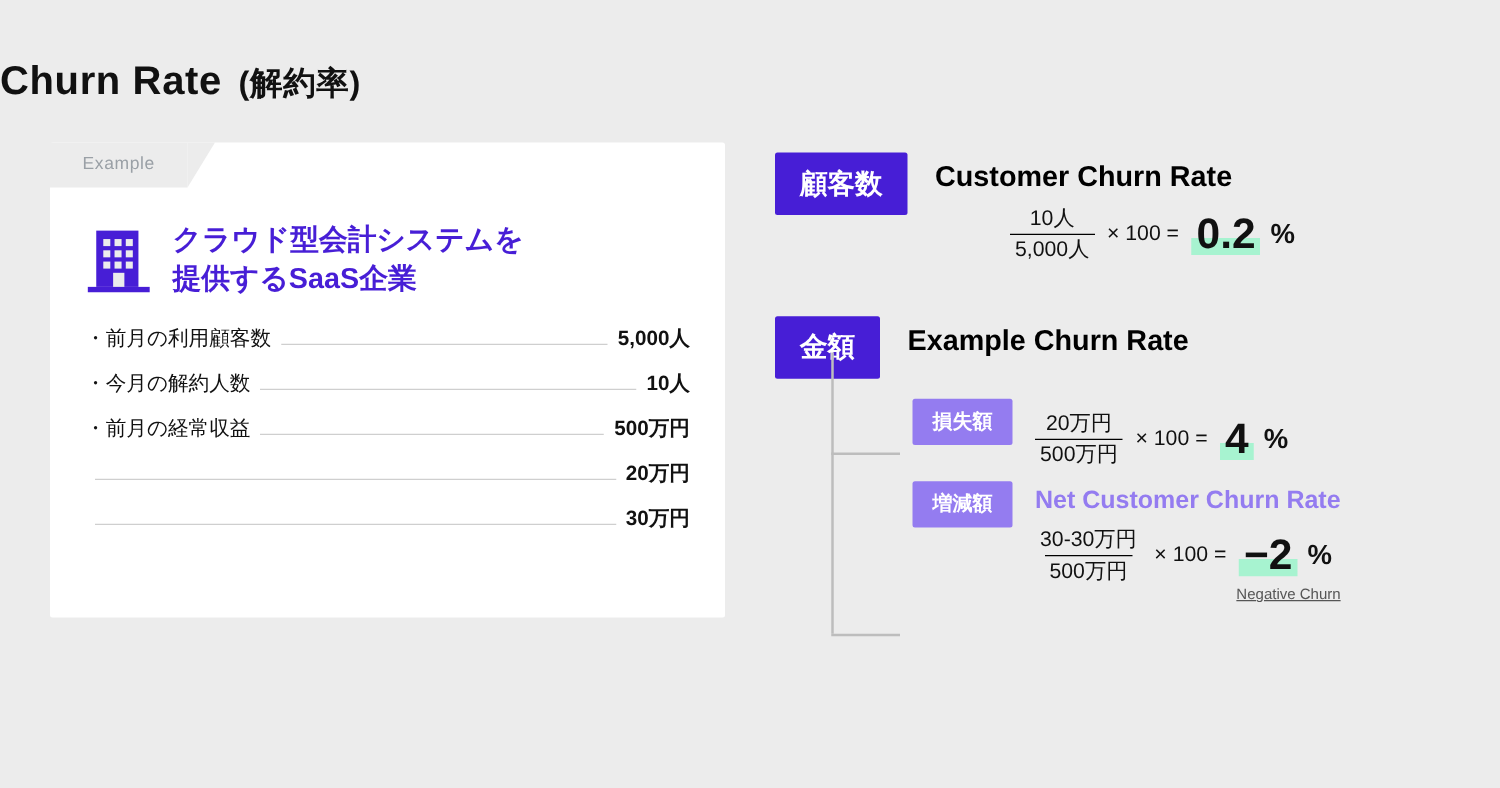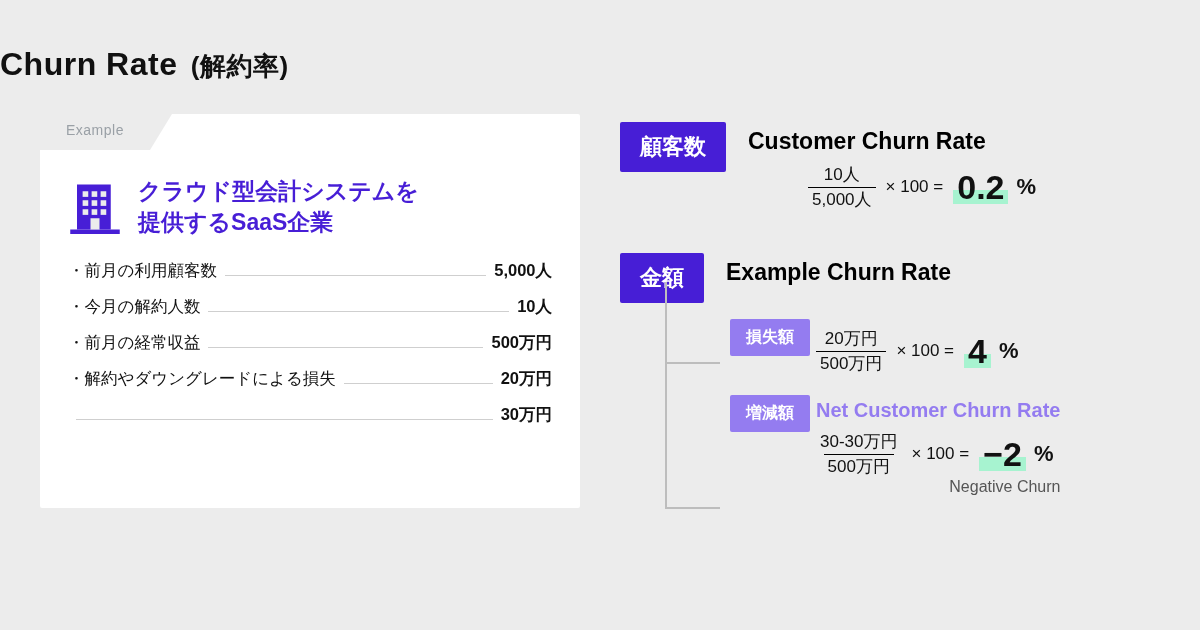--- a/index.html
+++ b/index.html
@@ -94,37 +94,37 @@
   .frac .num  { padding: 0 4px 2px; }
   .frac .den  { border-top: 1.5px solid #000; padding: 2px 4px 0; }
   .big {
     font-size: 34px; font-weight: 800; line-height: 1;
     padding: 0 4px;
     background: linear-gradient(to top, #a7f3d0 0 40%, transparent 40%);
   }
   .pct { font-size: 22px; font-weight: 800; margin-left: -2px; }
 
   .sub-sec {
-    display: flex; align-items: flex-start; gap: 6px;
+    display: flex; align-items: flex-start; gap: 18px;
     margin-bottom: 12px;
   }
   .sub-sec .sub-heading {
     color: #947cf0; font-weight: 800; font-size: 20px; margin-top: 4px;
   }
 
   
   .lines {
     position: absolute; pointer-events: none;
     left: 75px; top: 168px; width: 60px; height: 250px;
   }
   .lines .v { position:absolute; left:0; top:0; width:1.5px; height:225px; background:#bdbdbd; }
   .lines .h1 { position:absolute; left:0; top:80px;  width:55px; height:1.5px; background:#bdbdbd; }
   .lines .h2 { position:absolute; left:0; top:225px; width:55px; height:1.5px; background:#bdbdbd; }
 
-  .note { font-size: 16px; color: #555; text-align: right; margin-top: 2px; }
+  .note { font-size: 12px; color: #555; text-align: right; margin-top: 2px; text-decoration: underline; }
 </style>
 </head>
 <body>
 
 <div class="title">
   <span>Churn Rate</span>
   <span class="sub">(解約率)</span>
 </div>
 
 <div class="content">
@@ -167,21 +167,20 @@
         <span class="label">・今月の解約人数</span>
         <span class="sep"></span>
         <span class="val">10人</span>
       </div>
       <div class="row">
         <span class="label">・前月の経常収益</span>
         <span class="sep"></span>
         <span class="val">500万円</span>
       </div>
       <div class="row">
-        <span class="label">・解約やダウングレードによる損失</span>
         <span class="sep"></span>
         <span class="val">20万円</span>
       </div>
       <div class="row" style="margin-bottom:0;">
         <span class="sep"></span>
         <span class="val">30万円</span>
       </div>
     </div>
   </div>
 
@@ -222,21 +221,21 @@
             <span class="num">20万円</span>
             <span class="den">500万円</span>
           </span>
           <span>× 100 =</span>
           <span class="big">4</span>
           <span class="pct">%</span>
         </div>
       </div>
     </div>
 
-    <div class="sub-sec" style="margin-top:22px; margin-left:120px;">
+    <div class="sub-sec" style="margin-top:12px; margin-left:120px;">
       <div class="tag tag-light">増減額</div>
       <div>
         <div class="sub-heading">Net Customer Churn Rate</div>
         <div class="formula">
           <span class="frac">
             <span class="num">30-30万円</span>
             <span class="den">500万円</span>
           </span>
           <span>× 100 =</span>
           <span class="big">−2</span>

